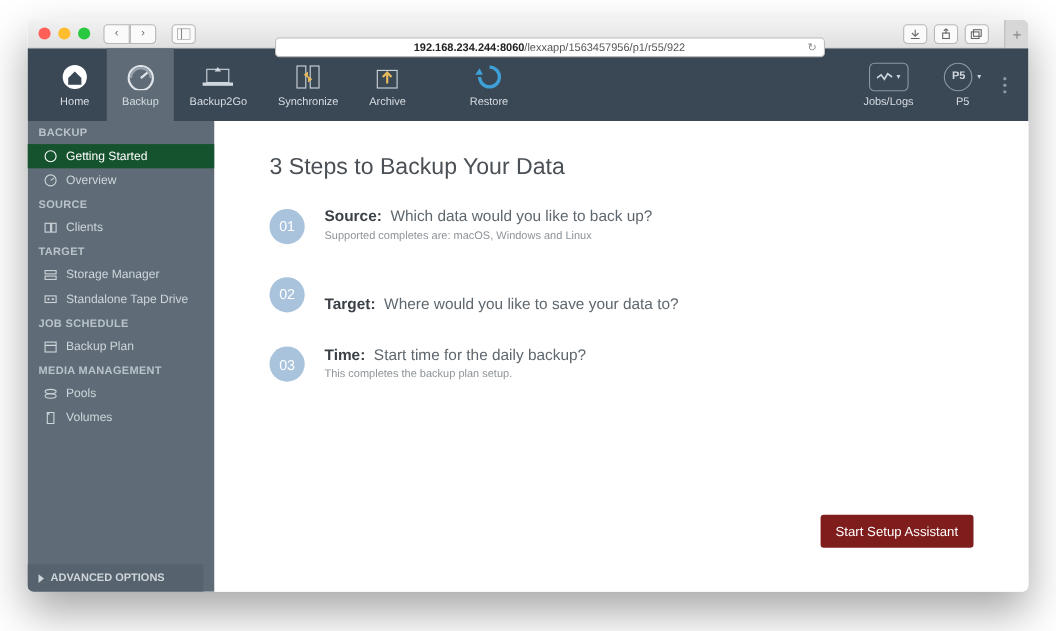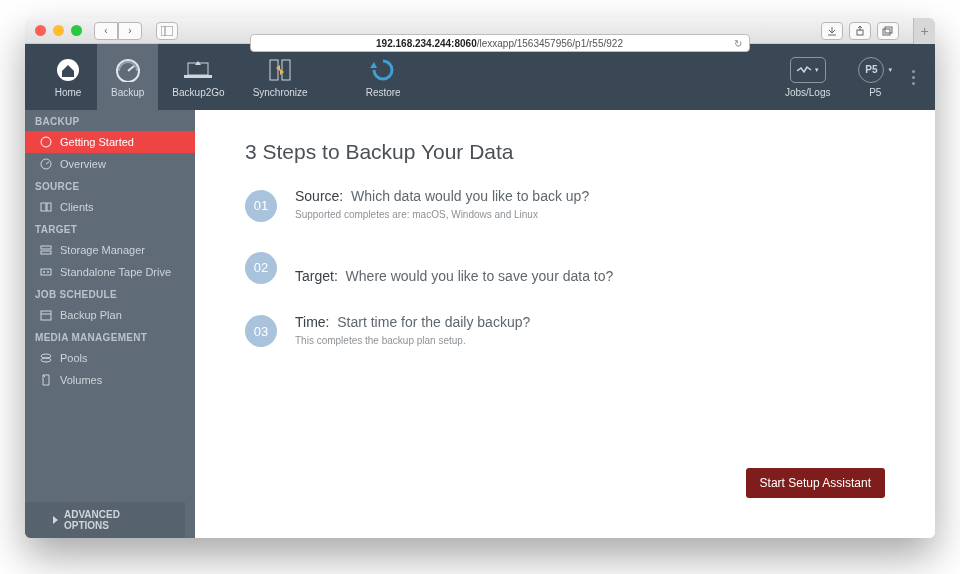--- a/index.html
+++ b/index.html
@@ -35,32 +35,32 @@
   .hdots{display:flex;flex-direction:column;gap:3px;padding:0 6px;}
   .hdots span{width:3px;height:3px;border-radius:50%;background:#8c97a2;}
 
   
   .body { flex:1; display:flex; min-height:0; }
 
   
   .sidebar { width:170px; background:#5f6b76; color:#ced5db; display:flex; flex-direction:column; font-size:11px; position:relative;}
   .sh { padding:6px 10px 4px 10px; font-size:10px; font-weight:700; color:#bac3cb; letter-spacing:0.3px;}
   .srow { display:flex; align-items:center; gap:7px; padding:5px 10px 5px 14px; cursor:pointer; }
-  .srow.sel{ background:#ef4444; color:#fff;}
+  .srow.sel{ background:#14532d; color:#fff;}
   .srow .sicon{width:14px;height:12px;display:flex;align-items:center;justify-content:center;}
-  .sfoot{position:absolute; bottom:0; left:0; right:10px; background:#56626d; padding:7px 28px; font-size:10px; font-weight:700; display:flex; align-items:center; gap:6px;}
+  .sfoot{position:absolute; bottom:0; left:0; right:10px; background:#56626d; padding:7px 10px; font-size:10px; font-weight:700; display:flex; align-items:center; gap:6px;}
   .sfoot .tri{width:0;height:0;border-top:4px solid transparent;border-bottom:4px solid transparent;border-left:5px solid #ced5db;}
 
   
   .main { flex:1; background:#fff; padding: 30px 50px; color:#53585c; position:relative; overflow:auto;}
   .main h1{ font-size:21px; font-weight:400; color:#4a5056; margin-bottom:24px;}
   .step{display:flex; gap:18px; margin-bottom:30px; align-items:flex-end;}
   .badge{ width:32px; height:32px; border-radius:50%; background:#a8c3db; color:#fff; display:flex; align-items:center; justify-content:center; font-size:13px; font-weight:400; flex-shrink:0;}
   .stepbody .line1{font-size:14px; color:#5f676e;}
-  .stepbody .line1 b{color:#3b4147; font-weight:400;}
+  .stepbody .line1 b{color:#3b4147; font-weight:700;}
   .stepbody .line2{font-size:10px; color:#8d9398; margin-top:4px; max-width:430px; line-height:1.35;}
   .startbtn{ position:absolute; right:50px; bottom:40px; background:#7f1d1d; color:#fff; border:none; border-radius:3px; padding:8px 14px; font-size:12px; cursor:pointer;}
 
   svg { display:block; }
 </style>
 </head>
 <body>
 
 <div class="window">
 
@@ -147,20 +147,29 @@
         <svg width="24" height="24">
             <rect x="2" y="2" width="8" height="20" fill="none" stroke="#cfd7de"></rect>
             <rect x="14" y="2" width="8" height="20" fill="none" stroke="#cfd7de"></rect>
             <path d="M8 10 L12 7 L12 13 Z" fill="#e6b85c"></path>
             <path d="M16 14 L12 11 L12 17 Z" fill="#e6b85c"></path>
           </svg>
       </div>
       <span class="label">Synchronize</span>
     </div>
 
+    <div class="hitem">
+      <div class="icon">
+        <svg width="22" height="24">
+            <rect x="2" y="6" width="18" height="16" fill="none" stroke="#cfd7de"></rect>
+            <path d="M11 18 L11 8 M7 12 L11 8 L15 12" fill="none" stroke="#e6b85c" stroke-width="2"></path>
+          </svg>
+      </div>
+      <span class="label">Archive</span>
+    </div>
 
     <div style="width:30px"></div>
 
     <div class="hitem">
       <div class="icon">
         <svg width="26" height="26">
             <path d="M13 4 A9 9 0 1 1 4 13" fill="none" stroke="#3ea0d6" stroke-width="3"></path>
             <path d="M0 11 L7 11 L4 5 Z" fill="#3ea0d6"></path>
           </svg>
       </div>

